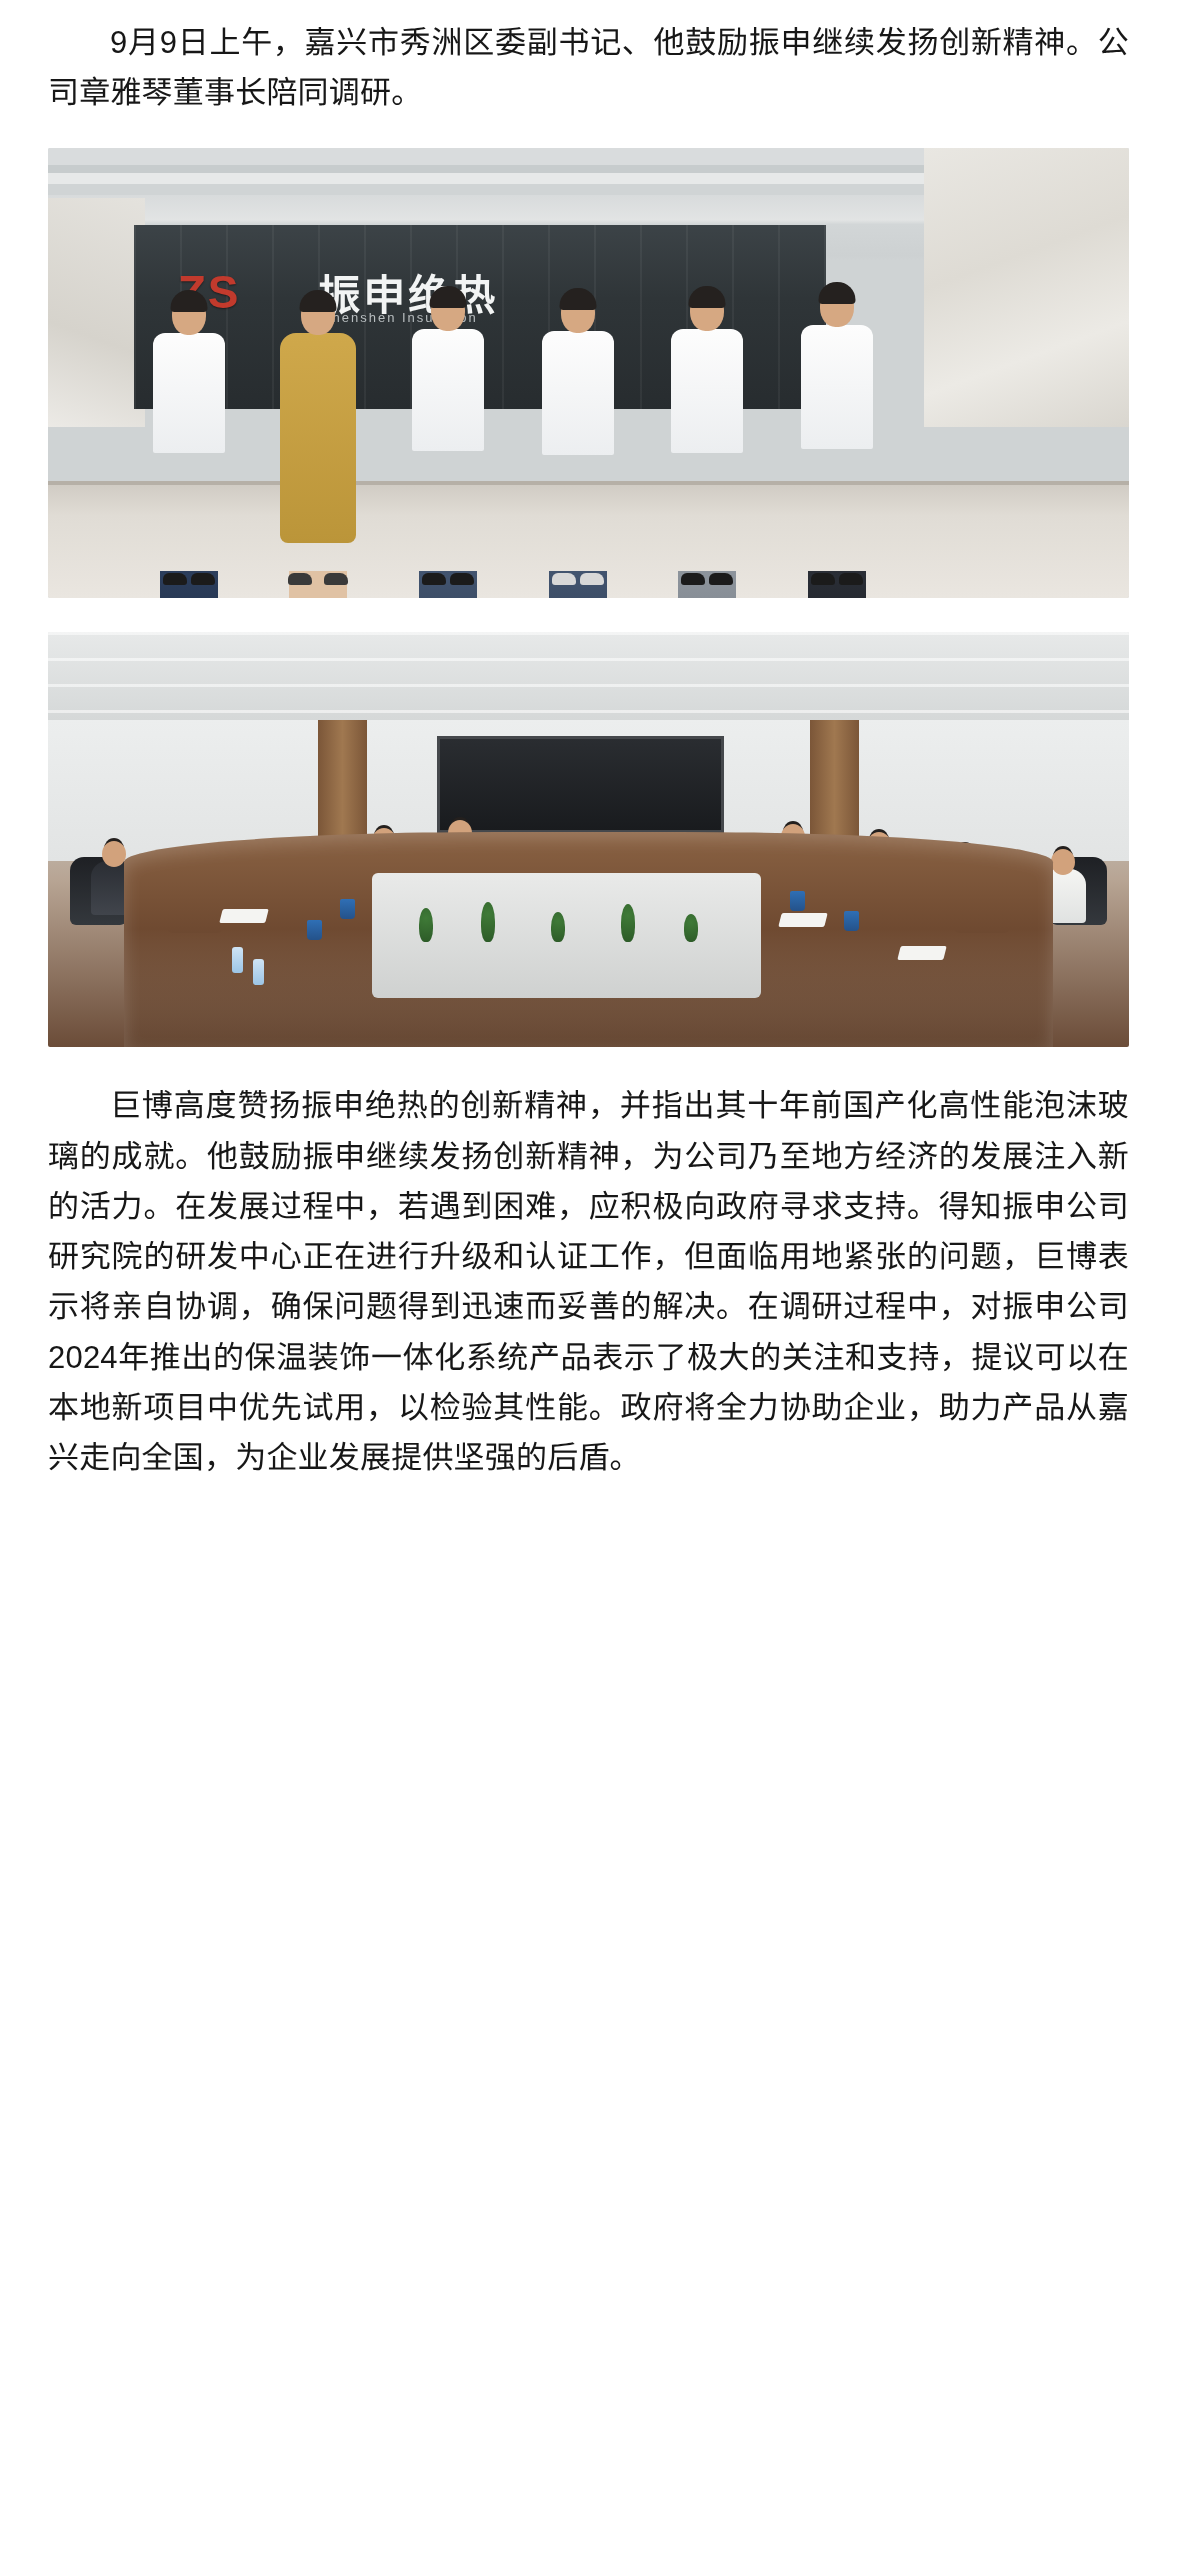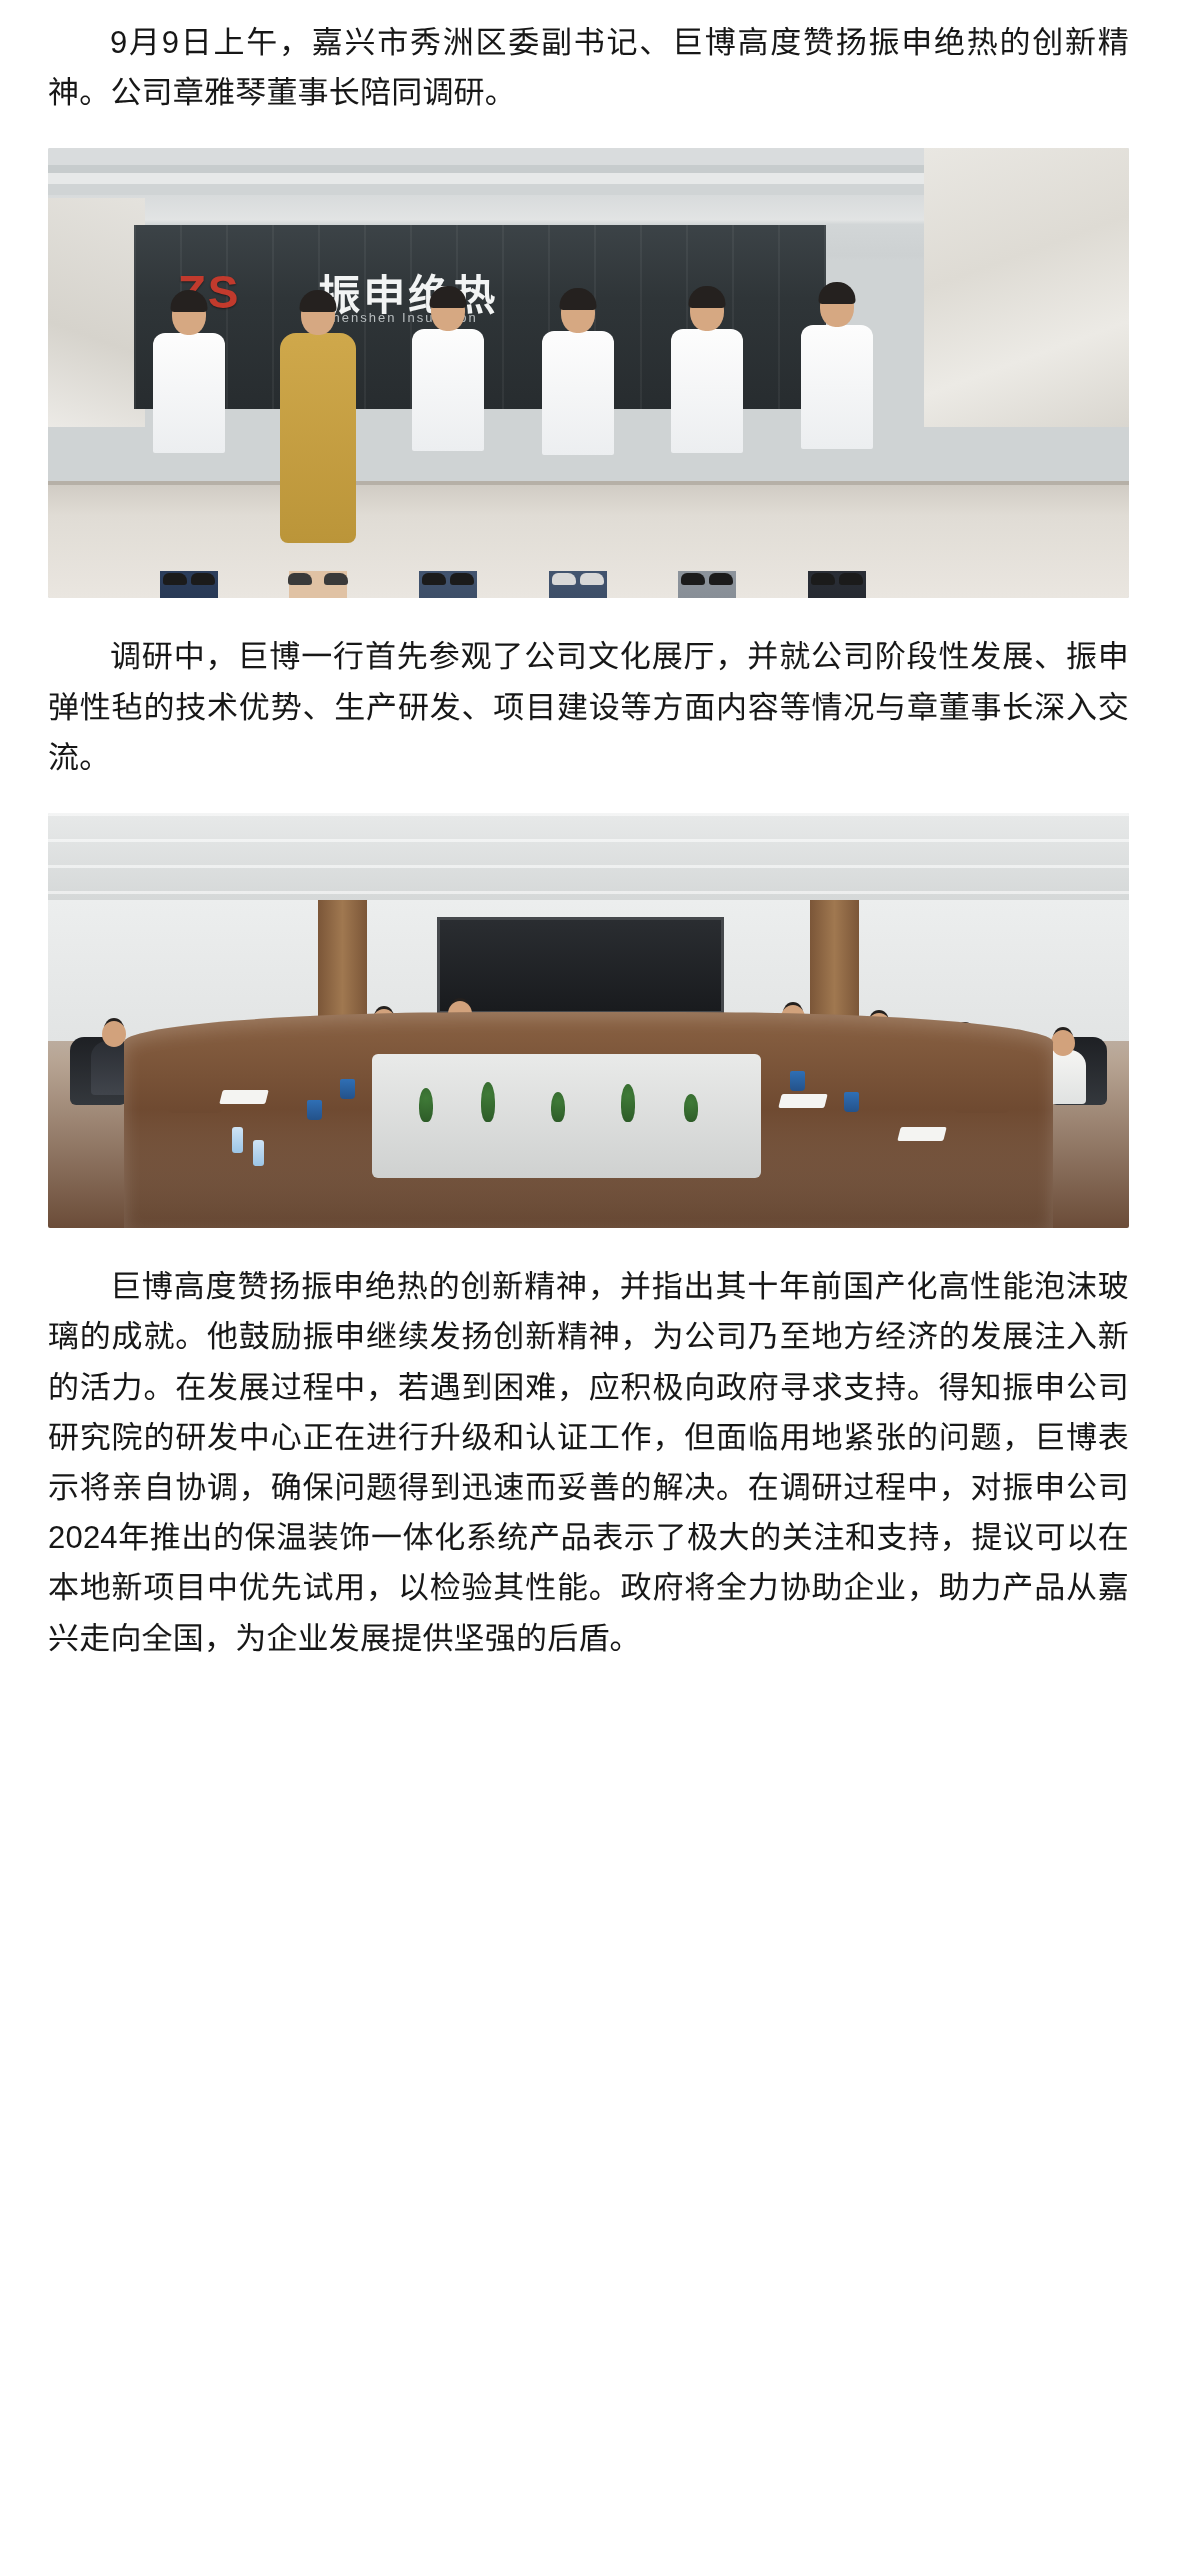--- a/index.html
+++ b/index.html
@@ -206,21 +206,21 @@
     position: absolute; width: 46px; height: 14px;
     background: #f4f4f2; border-radius: 2px;
     transform: skewX(-14deg);
   }
 </style>
 </head>
 <body>
 
 <div class="page">
 
-  <p class="body-text">9月9日上午，嘉兴市秀洲区委副书记、巨博高度赞扬振申绝热的创新精神。公司章雅琴董事长陪同调研。</p>
+  <p class="body-text">9月9日上午，嘉兴市秀洲区委副书记、他鼓励振申继续发扬创新精神。公司章雅琴董事长陪同调研。</p>
 
   <div class="figure">
     <div class="photo photo-1">
       <div class="lobby-wall"></div>
       <div class="marble-left"></div>
       <div class="marble-right"></div>
       <div class="dark-panel"></div>
       <div class="logo-zs">ZS</div>
       <div class="logo-cn">振申绝热</div>
       <div class="logo-en">Zhenshen Insulation</div>
@@ -284,21 +284,20 @@
           <div class="p-head" style="bottom:244px; position:absolute;">
               <div class="p-hair"></div>
             </div>
           <div class="shoe" style="left:2px;"></div>
             <div class="shoe" style="right:2px;"></div>
         </div>
       </div>
     </div>
   </div>
 
-  <p class="body-text">调研中，巨博一行首先参观了公司文化展厅，并就公司阶段性发展、振申弹性毡的技术优势、生产研发、项目建设等方面内容等情况与章董事长深入交流。</p>
 
   <div class="figure">
     <div class="photo photo-2">
       <div class="ceiling"></div>
       <div class="backwall"></div>
       <div class="wood-col" style="left:25%;"></div>
       <div class="wood-col" style="right:25%;"></div>
       <div class="screen"></div>
 
       <div class="chair" style="left:2%;  top:54%;"></div>

